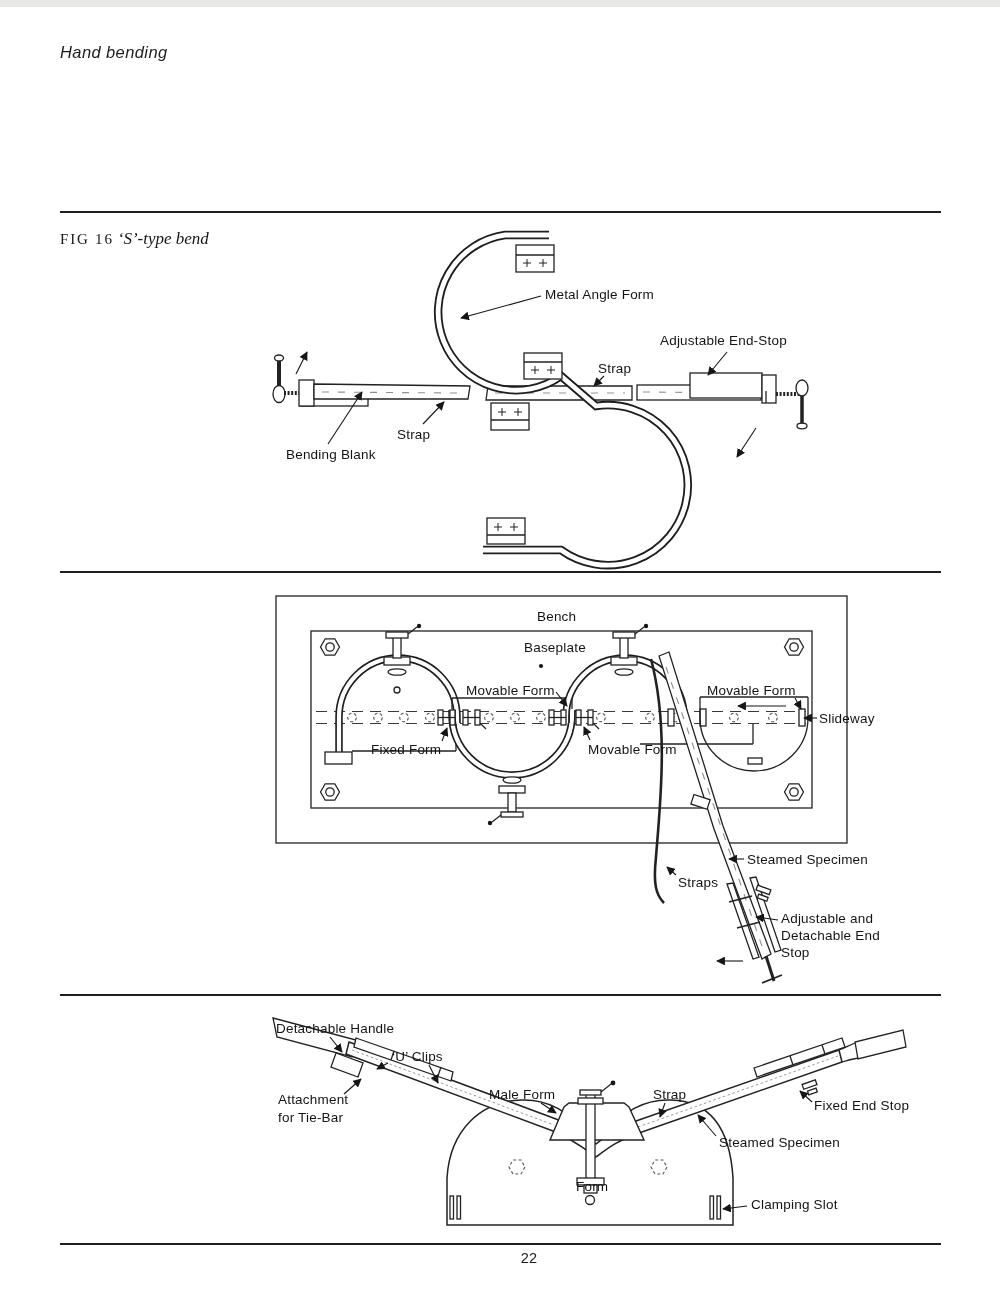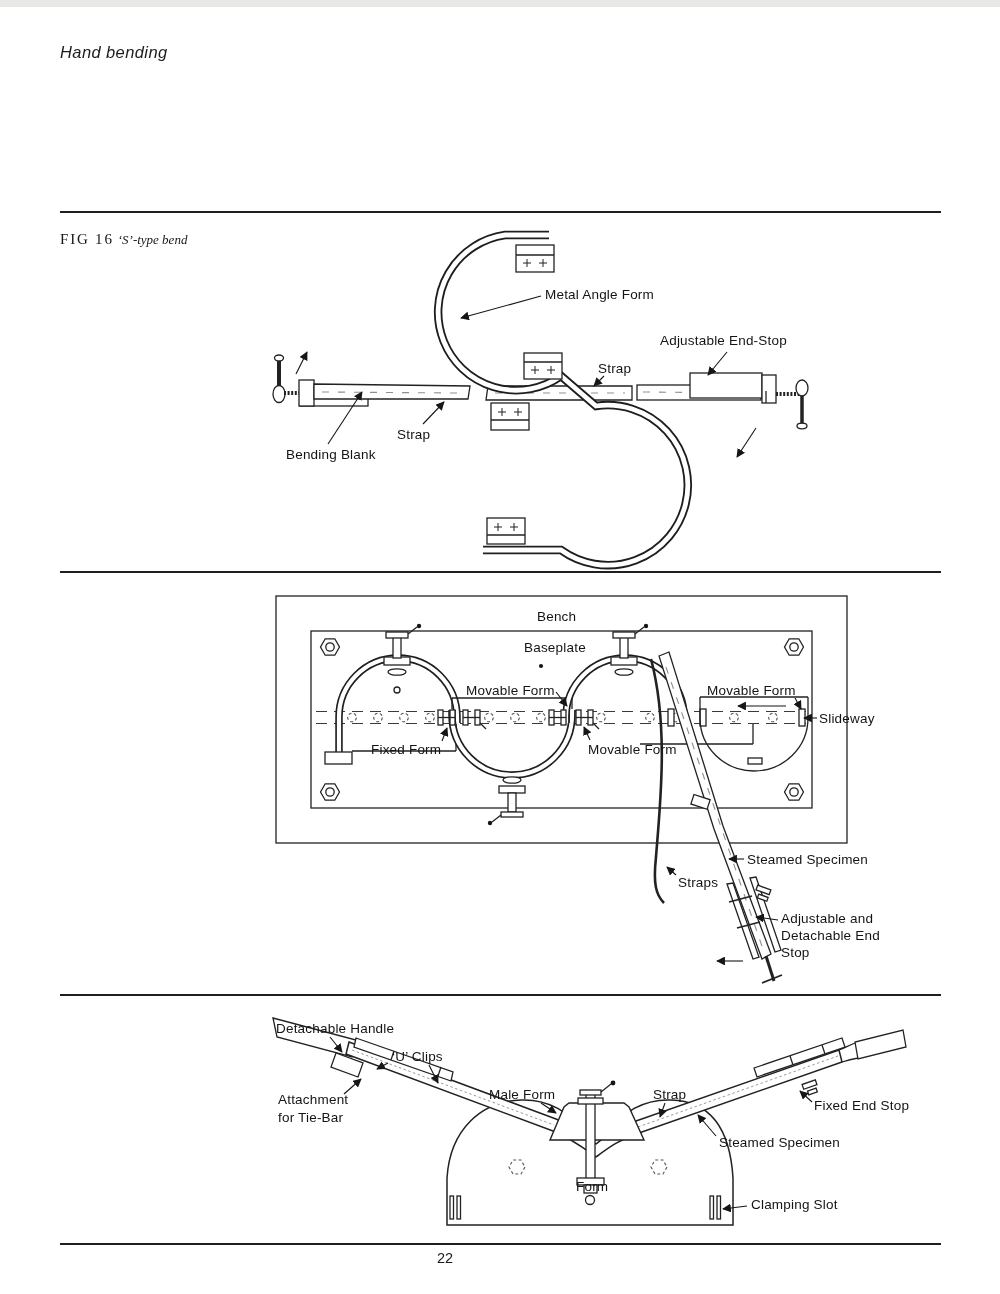--- a/index.html
+++ b/index.html
@@ -3,38 +3,38 @@
 <meta charset="utf-8">
 <style>
   html,body{margin:0;padding:0;background:#e8e8e6;}
   #page{position:relative;width:1000px;height:1294px;background:#ffffff;margin:7px auto;
         font-family:"Liberation Sans",sans-serif;color:#141414;overflow:hidden;}
   .abs{position:absolute;}
   #running-head{left:60px;top:36px;font-style:italic;font-size:16.5px;letter-spacing:.4px;color:#1c1c1c;}
   .rule{left:60px;width:881px;height:2px;background:#1f1f1f;}
   .caption{font-family:"Liberation Serif",serif;line-height:19px;color:#161616;}
   .figno{font-size:15px;letter-spacing:1.8px;text-align:right;}
-  .figdesc{font-style:italic;font-size:13px;}
+  .figdesc{font-style:italic;font-size:17px;}
   .fig-svg{position:absolute;left:0;width:1000px;}
   
   .n{fill:none;stroke:#222;stroke-width:1.3px;}
   .w{fill:#fff;stroke:#222;stroke-width:1.3px;}
   .dblb{fill:none;stroke:#1e1e1e;stroke-width:8.5px;}
   .dblw{fill:none;stroke:#fff;stroke-width:4.8px;}
   .arcb{fill:none;stroke:#1e1e1e;stroke-width:7.5px;}
   .arcw{fill:none;stroke:#fff;stroke-width:4.2px;}
   .lead{fill:none;stroke:#161616;stroke-width:1.1px;}
   .lbl{font-family:"Liberation Sans",sans-serif;font-size:13.5px;fill:#141414;letter-spacing:.2px;}
   .hatch{stroke:#8f8f8f;stroke-width:1.1px;stroke-dasharray:7 9;fill:none;}
   .thread{stroke:#222;stroke-width:4px;stroke-dasharray:2 1.6;fill:none;}
   .dash{fill:none;stroke:#3a3a3a;stroke-width:1.1px;stroke-dasharray:11 7;}
   .hole{fill:none;stroke:#555;stroke-width:1.1px;stroke-dasharray:3 2.4;}
   .ink{fill:#161616;stroke:none;}
   .seam{fill:none;stroke:#999;stroke-width:1px;stroke-dasharray:2.5 2.5;}
-  #page-number{top:1243px;left:437px;width:100px;text-align:left;font-size:14.5px;color:#1a1a1a;}
+  #page-number{top:1243px;left:437px;width:100px;text-align:right;font-size:14.5px;color:#1a1a1a;}
 </style>
 </head>
 <body>
 
 <div id="page">
 
   <div class="abs" id="running-head">Hand bending</div>
 
   <div class="abs rule" style="top:204px"></div>
   <div class="abs rule" style="top:564px"></div>

